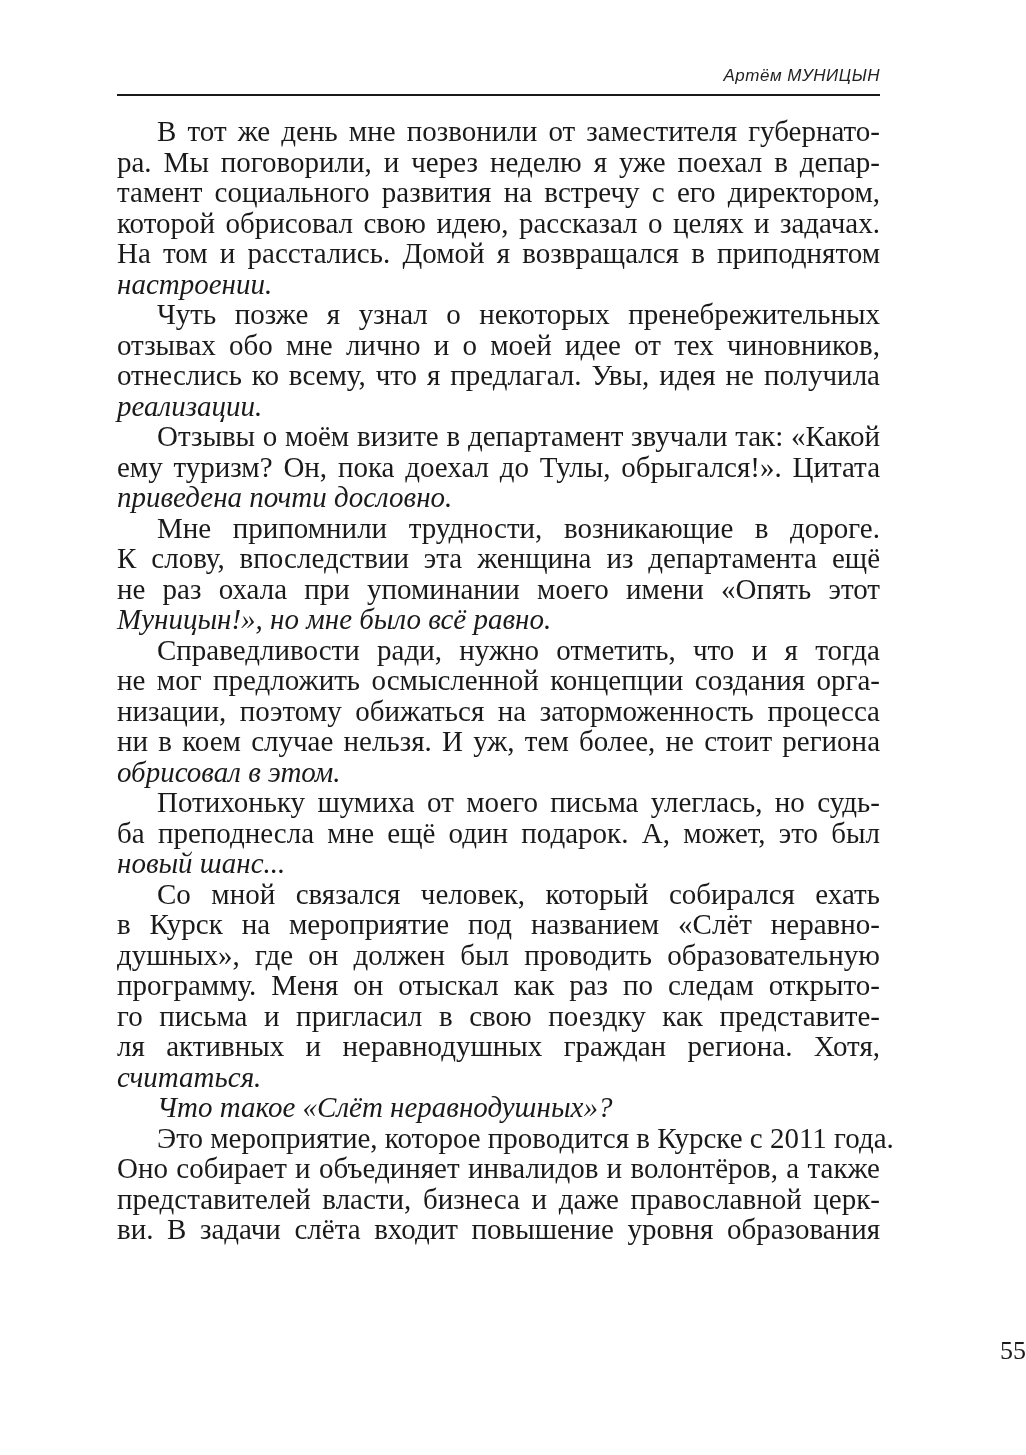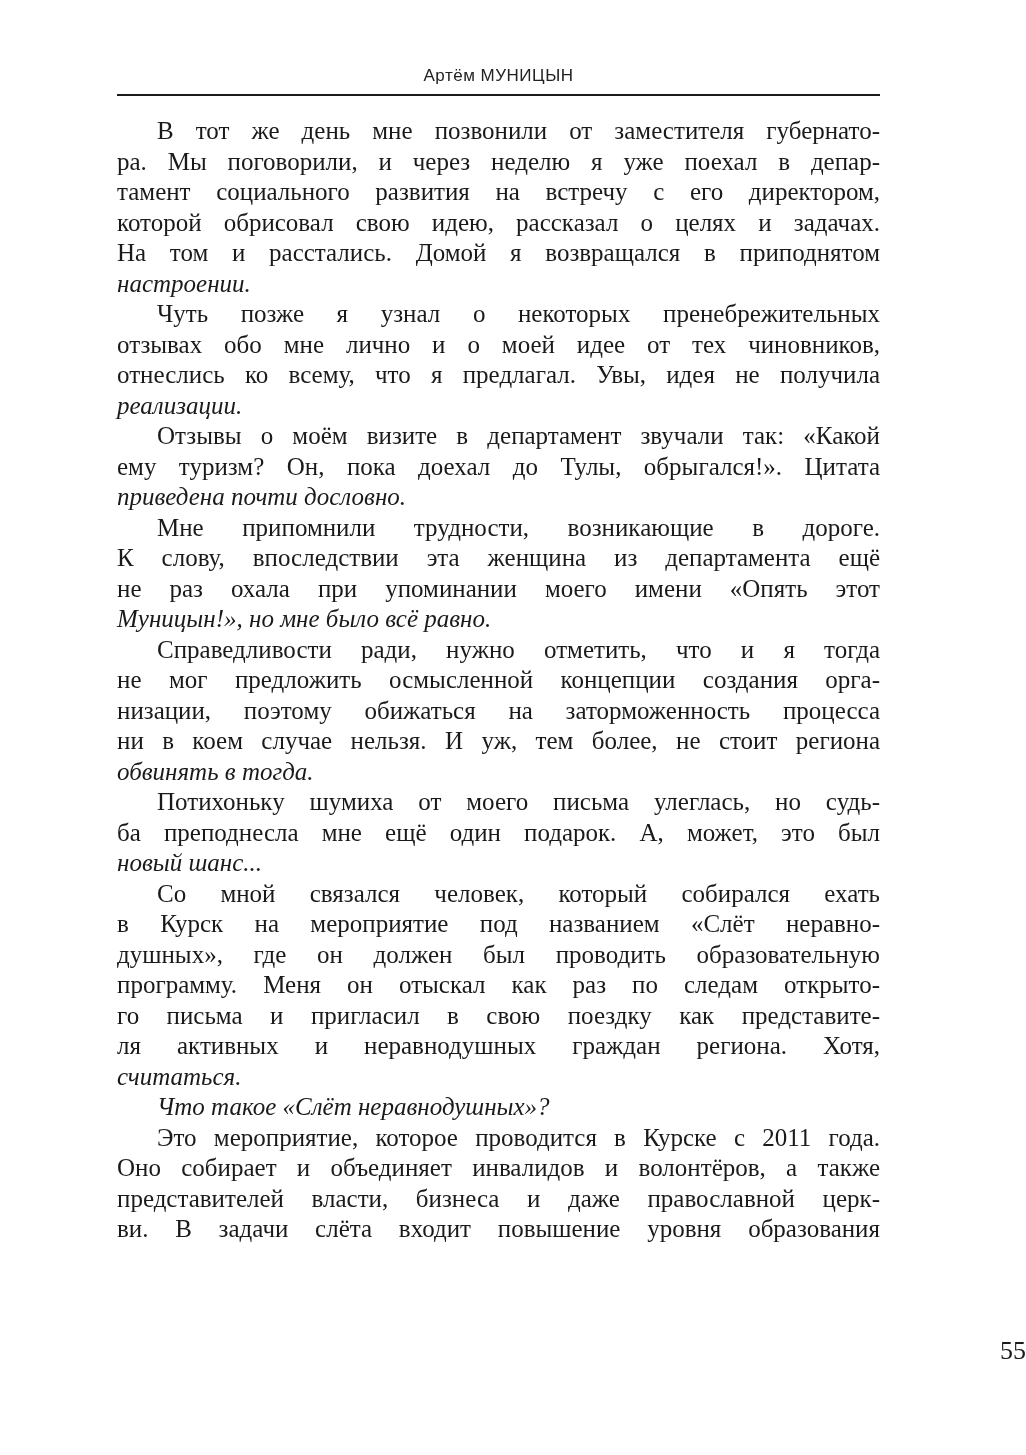--- a/index.html
+++ b/index.html
@@ -12,42 +12,43 @@
       height: 1455px;
       position: relative;
       overflow: hidden;
       color: #1a1a1a;
     }
     .running-head {
       position: absolute;
       left: 117px;
       width: 763px;
       top: 66px;
-      text-align: center;
+      text-align: right;
       font-family: "Liberation Sans", "DejaVu Sans", sans-serif;
       font-size: 17px;
       letter-spacing: 0.5px;
       color: #222;
       line-height: 20px;
+      font-style: italic;
     }
     .head-rule {
       position: absolute;
       left: 117px;
       width: 763px;
       top: 94px;
       height: 0;
       border-top: 2px solid #1a1a1a;
     }
     .text-body {
       position: absolute;
       left: 117px;
       top: 116px;
       width: 763px;
       font-family: "Liberation Serif", "DejaVu Serif", serif;
-      font-size: 25px;
+      font-size: 29px;
       line-height: 30.5px;
       color: #1a1a1a;
     }
     .line {
       display: block;
       height: 30.5px;
       white-space: nowrap;
       text-align: justify;
       text-align-last: justify;
       overflow: visible;
@@ -96,21 +97,21 @@
 
   <span class="line indent">Мне припомнили трудности, возникающие в дороге.</span>
   <span class="line">К слову, впоследствии эта женщина из департамента ещё</span>
   <span class="line">не раз охала при упоминании моего имени «Опять этот</span>
   <span class="line last">Муницын!», но мне было всё равно.</span>
 
   <span class="line indent">Справедливости ради, нужно отметить, что и я тогда</span>
   <span class="line">не мог предложить осмысленной концепции создания орга-</span>
   <span class="line">низации, поэтому обижаться на заторможенность процесса</span>
   <span class="line">ни в коем случае нельзя. И уж, тем более, не стоит региона</span>
-  <span class="line last">обвинять в тогда.</span>
+  <span class="line last">обрисовал в этом.</span>
 
   <span class="line indent">Потихоньку шумиха от моего письма улеглась, но судь-</span>
   <span class="line">ба преподнесла мне ещё один подарок. А, может, это был</span>
   <span class="line last">новый шанс...</span>
 
   <span class="line indent">Со мной связался человек, который собирался ехать</span>
   <span class="line">в Курск на мероприятие под названием «Слёт неравно-</span>
   <span class="line">душных», где он должен был проводить образовательную</span>
   <span class="line">программу. Меня он отыскал как раз по следам открыто-</span>
   <span class="line">го письма и пригласил в свою поездку как представите-</span>

